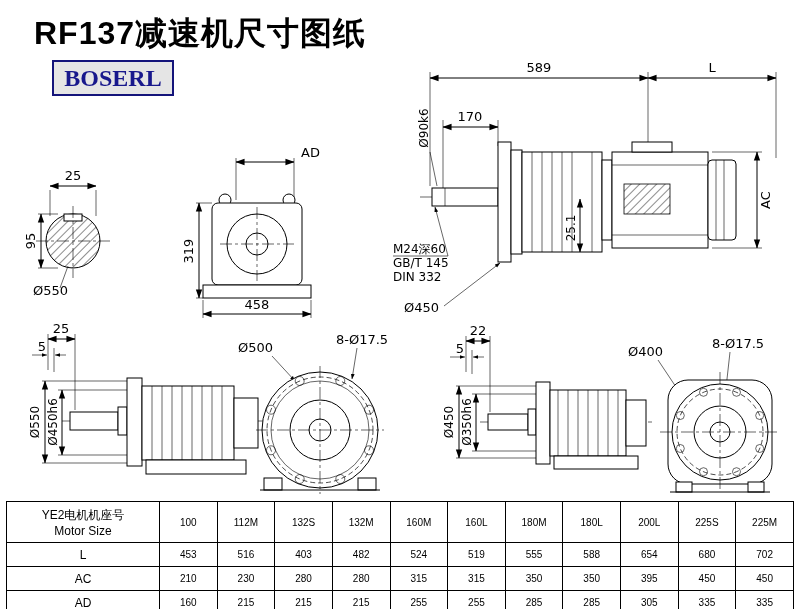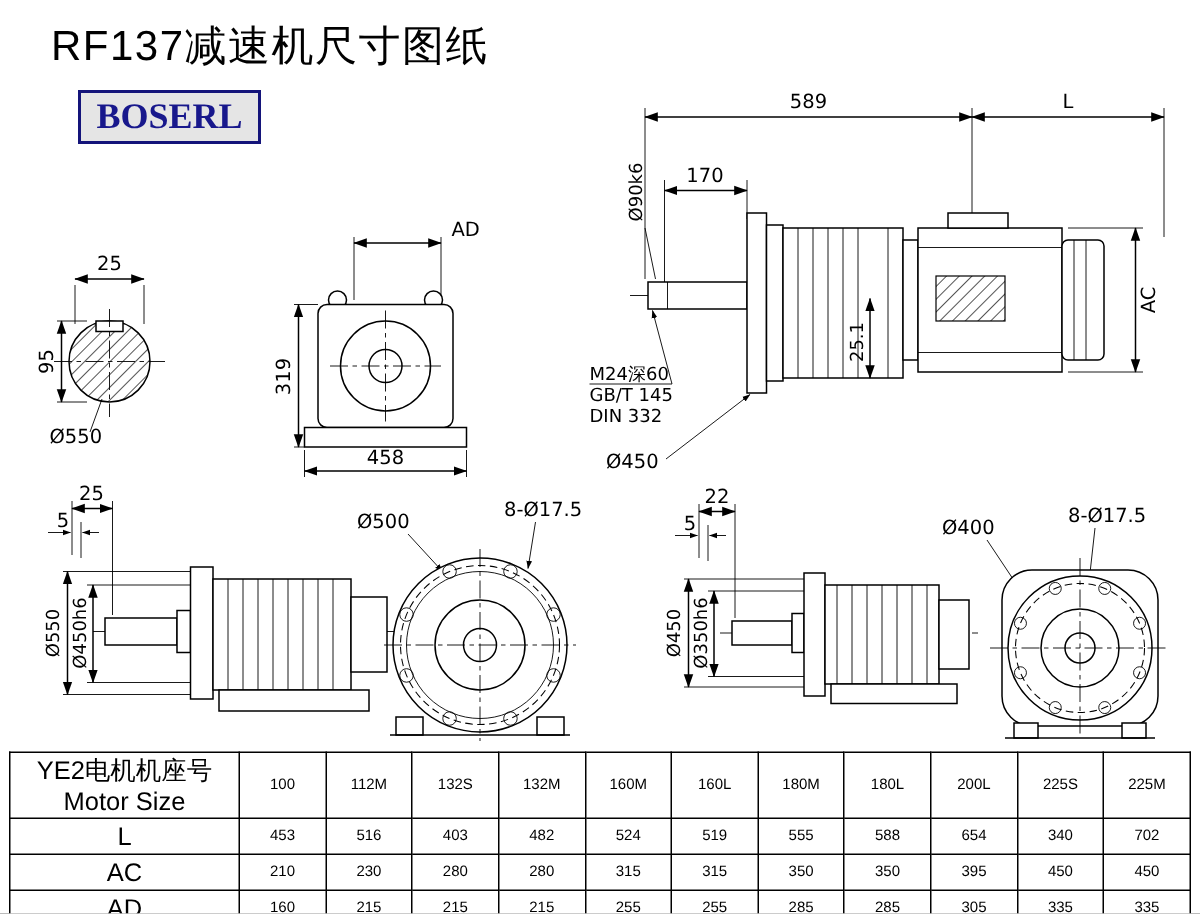--- a/index.html
+++ b/index.html
@@ -1,33 +1,33 @@
 <!DOCTYPE html>
 <html><head>
 <meta charset="utf-8">
 <style>
   html,body{margin:0;padding:0;background:#888;}
   .page{position:relative;width:800px;height:609px;background:#fff;overflow:hidden;
         font-family:"Liberation Sans", sans-serif;color:#000;}
-  .title{position:absolute;left:34px;top:12px;font-size:28px;font-weight:normal;letter-spacing:1px;}
+  .title{position:absolute;left:34px;top:12px;font-size:32px;font-weight:bold;letter-spacing:1px;}
   .logo{position:absolute;left:52px;top:60px;width:118px;height:32px;border:2px solid #14147a;
         display:flex;align-items:center;justify-content:center;
         font-family:"Liberation Serif", serif;font-size:24px;font-weight:bold;color:#18188c;background:#e5e5e5;}
   svg{position:absolute;left:0;top:0;}
   .dline{stroke:#000;stroke-width:1;fill:none;}
   .solid{stroke:#000;stroke-width:1;fill:#fff;}
   .thin{stroke:#000;stroke-width:0.6;fill:none;}
   .cl{stroke:#000;stroke-width:0.6;stroke-dasharray:12 3 3 3;fill:none;}
   .dash{stroke:#000;stroke-width:0.7;stroke-dasharray:5 3;fill:none;}
   .dimtext{font:13px "DejaVu Sans", sans-serif;fill:#000;}
   .dimsm{font:12px "DejaVu Sans", sans-serif;fill:#000;}
   .size-table{position:absolute;left:6px;top:501px;width:788px;border-collapse:collapse;background:#fff;table-layout:fixed;}
   .size-table th,.size-table td{border:1.5px solid #000;font-size:10px;font-weight:normal;
         text-align:center;padding:0;height:23px;overflow:hidden;}
-  .size-table .firstcol{width:152px;font-size:17px;}
+  .size-table .firstcol{width:152px;font-size:12px;}
   .size-table .hrow th{height:40px;}
 </style>
 </head>
 <body>
 
 <div class="page">
 
   <div class="title">RF137减速机尺寸图纸</div>
   <div class="logo">BOSERL</div>
 
@@ -298,21 +298,21 @@
       <th class="firstcol">L</th>
       <td>453</td>
       <td>516</td>
       <td>403</td>
       <td>482</td>
       <td>524</td>
       <td>519</td>
       <td>555</td>
       <td>588</td>
       <td>654</td>
-      <td>340</td>
+      <td>680</td>
       <td>702</td>
     </tr>
     <tr>
       <th class="firstcol">AC</th>
       <td>210</td>
       <td>230</td>
       <td>280</td>
       <td>280</td>
       <td>315</td>
       <td>315</td>

